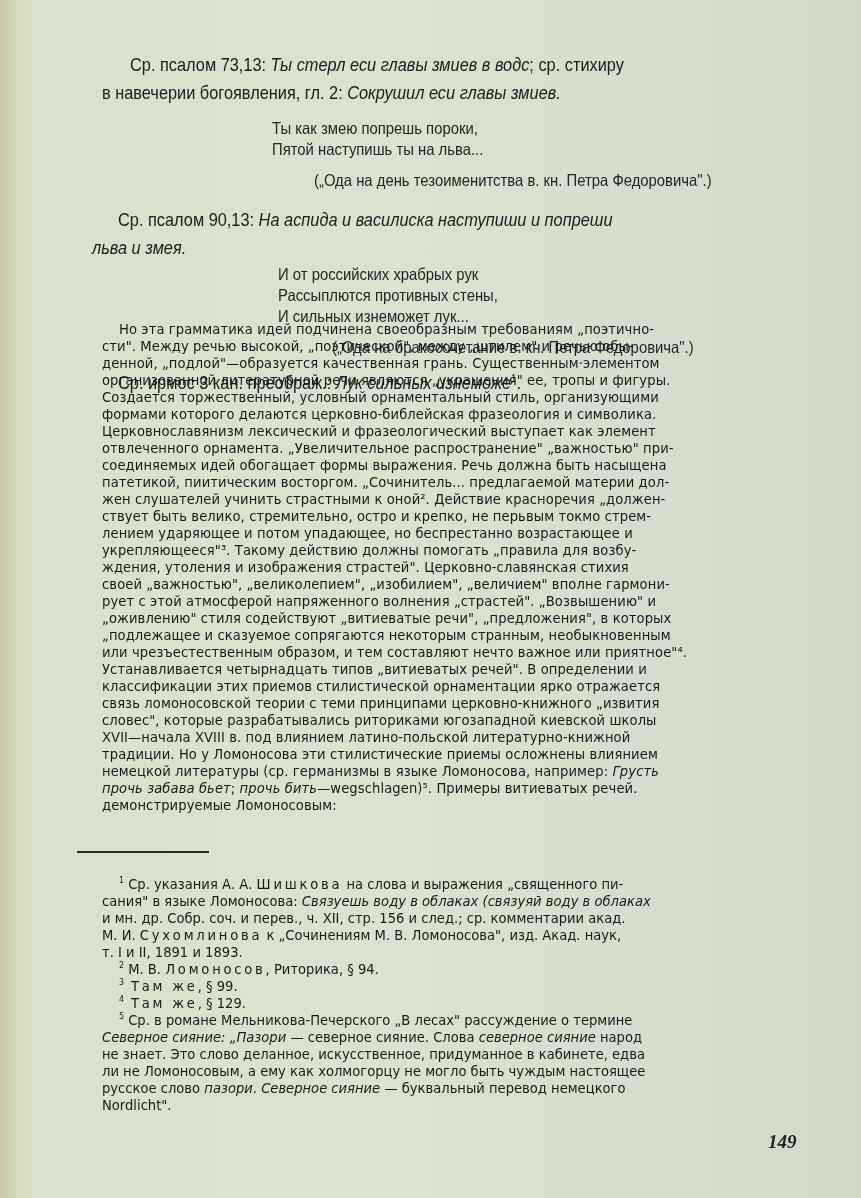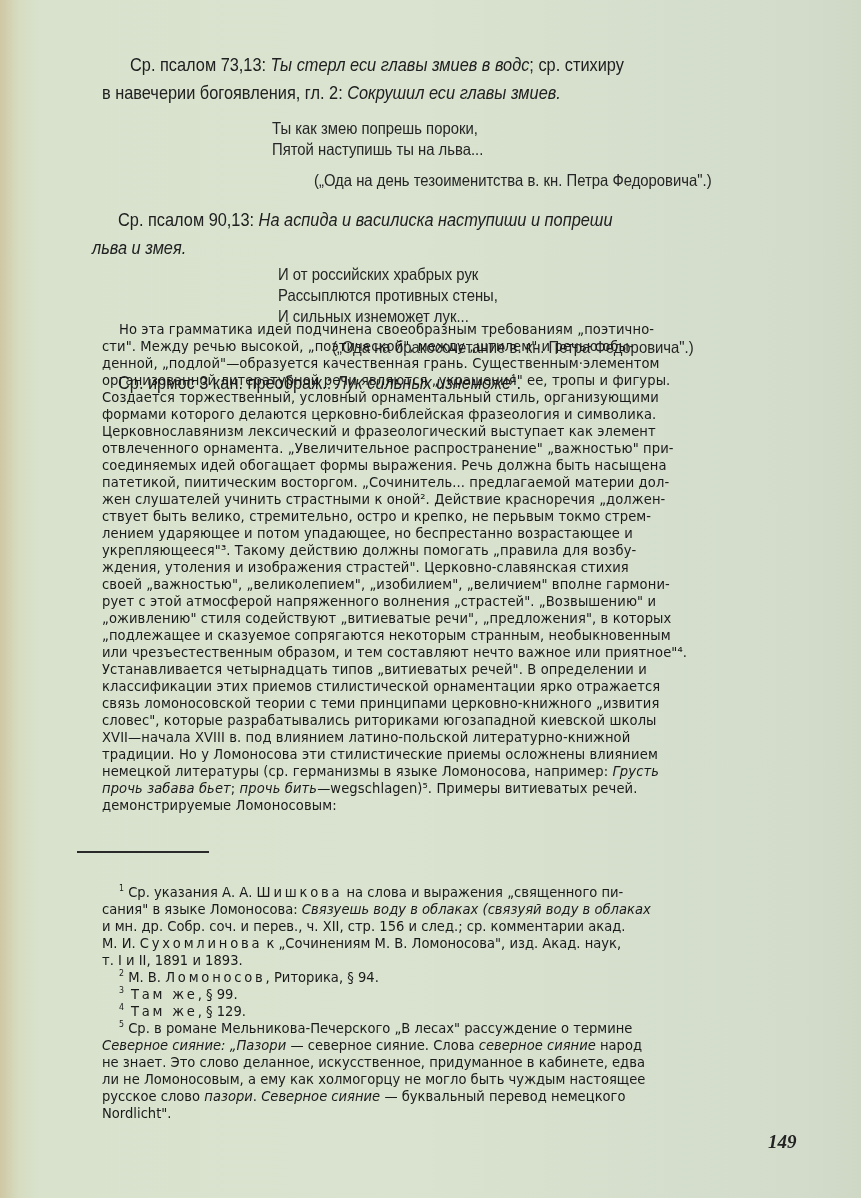--- a/index.html
+++ b/index.html
@@ -132,21 +132,21 @@
     <span>немецкой литературы (ср. германизмы в языке Ломоносова, например: </span><span class="it">Грусть</span>
   </div>
   <div class="line body-line" style="left:102px; top:781px; transform:scaleX(0.925); transform-origin:left top;">
     <span class="it">прочь забава бьет</span><span>; </span><span class="it">прочь бить</span><span>—wegschlagen)⁵. Примеры витиеватых речей.</span>
   </div>
   <div class="line body-line" style="left:102px; top:798px; transform:scaleX(0.925); transform-origin:left top;">демонстрируемые Ломоносовым:</div>
 </div>
 
 <div class="rule"></div>
 
-<div style="position:absolute; left:0; top:16px; width:861px; height:1023px;">
+<div style="position:absolute; left:0; top:8px; width:861px; height:1023px;">
 
   <div class="line fn-line" style="left:119px; top:869px; transform:scaleX(0.925); transform-origin:left top;">
     <sup>1</sup><span> Ср. указания А. А. </span><span class="sp">Шишкова</span><span> на слова и выражения „священного пи-</span>
   </div>
   <div class="line fn-line" style="left:102px; top:886px; transform:scaleX(0.925); transform-origin:left top;">
     <span>сания" в языке Ломоносова: </span><span class="it">Связуешь воду в облаках (связуяй воду в облаках</span>
   </div>
   <div class="line fn-line" style="left:102px; top:903px; transform:scaleX(0.925); transform-origin:left top;">и мн. др. Собр. соч. и перев., ч. XII, стр. 156 и след.; ср. комментарии акад.</div>
   <div class="line fn-line" style="left:102px; top:920px; transform:scaleX(0.925); transform-origin:left top;">
     <span>М. И. </span><span class="sp">Сухомлинова</span><span> к „Сочинениям М. В. Ломоносова", изд. Акад. наук,</span>

